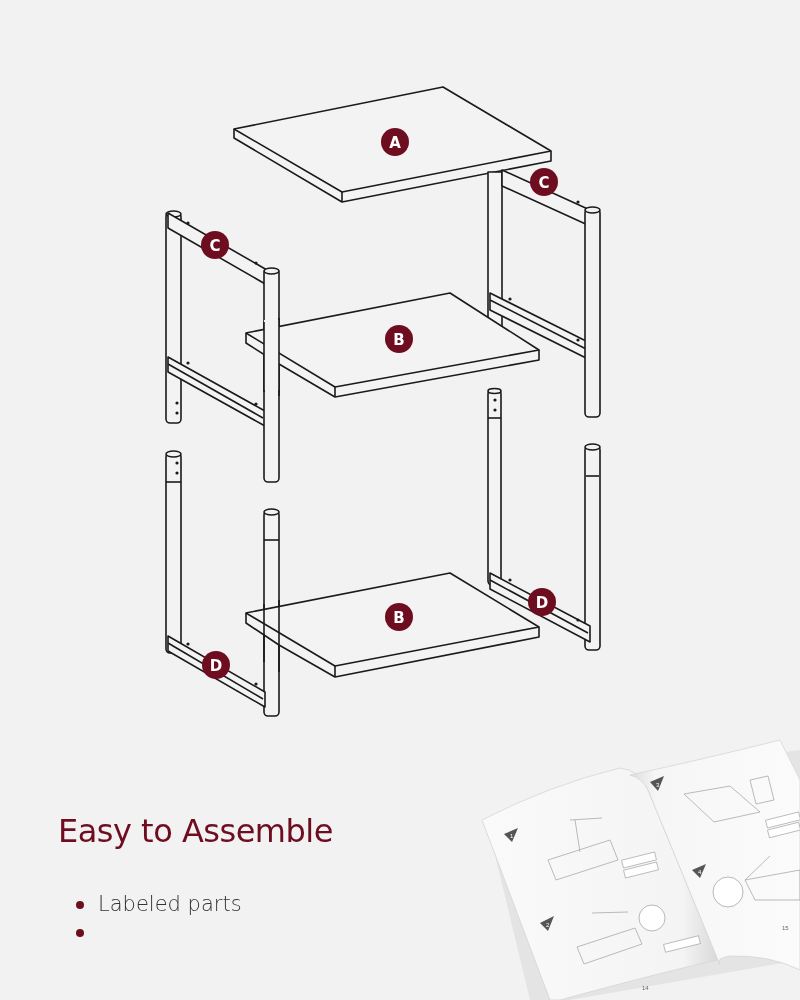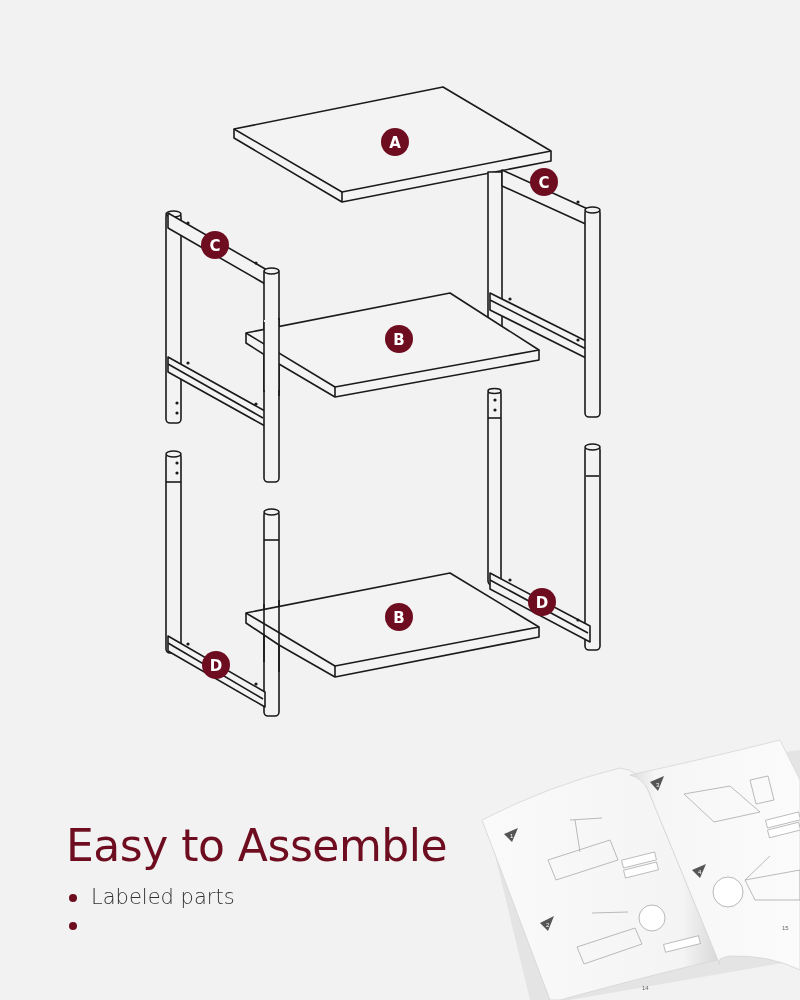--- a/index.html
+++ b/index.html
@@ -10,24 +10,24 @@
     position: relative;
   }
   #diagram { position: absolute; left: 0; top: 0; width: 800px; height: 760px; }
   .stroke { fill: #f3f3f3; stroke: #1a1a1a; stroke-width: 1.6; stroke-linejoin: round; }
   .hole { fill: #1a1a1a; }
   .badge circle { fill: #6e0d1f; }
   .badge text { fill: #ffffff; font-family: "DejaVu Sans", sans-serif; font-weight: bold; font-size: 15px; text-anchor: middle; dominant-baseline: central; }
 
   .headline {
     position: absolute; left: 58px; top: 812px;
-    font-size: 44px; color: #6e0d1f; letter-spacing: -0.5px;
-    font-family: "DejaVu Sans", sans-serif; font-weight: normal; margin: 8px;
-  }
-  .bullets { position: absolute; left: 58px; top: 874px; margin: 9px; padding: 0; list-style: none; }
+    font-size: 32px; color: #6e0d1f; letter-spacing: -0.5px;
+    font-family: "DejaVu Sans", sans-serif; font-weight: normal; margin: 0;
+  }
+  .bullets { position: absolute; left: 58px; top: 874px; margin: 16px; padding: 0; list-style: none; }
   .bullets li {
     position: relative; padding-left: 24px;
     font-family: "DejaVu Sans", sans-serif; font-size: 21px; color: #333333;
     line-height: 28px; font-weight: 300;
   }
   .bullets li .dot {
     position: absolute; left: 2px; top: 11px; width: 8px; height: 8px; border-radius: 50%;
     background: #6e0d1f;
   }
   #manual { position: absolute; left: 470px; top: 730px; width: 330px; height: 270px; }

